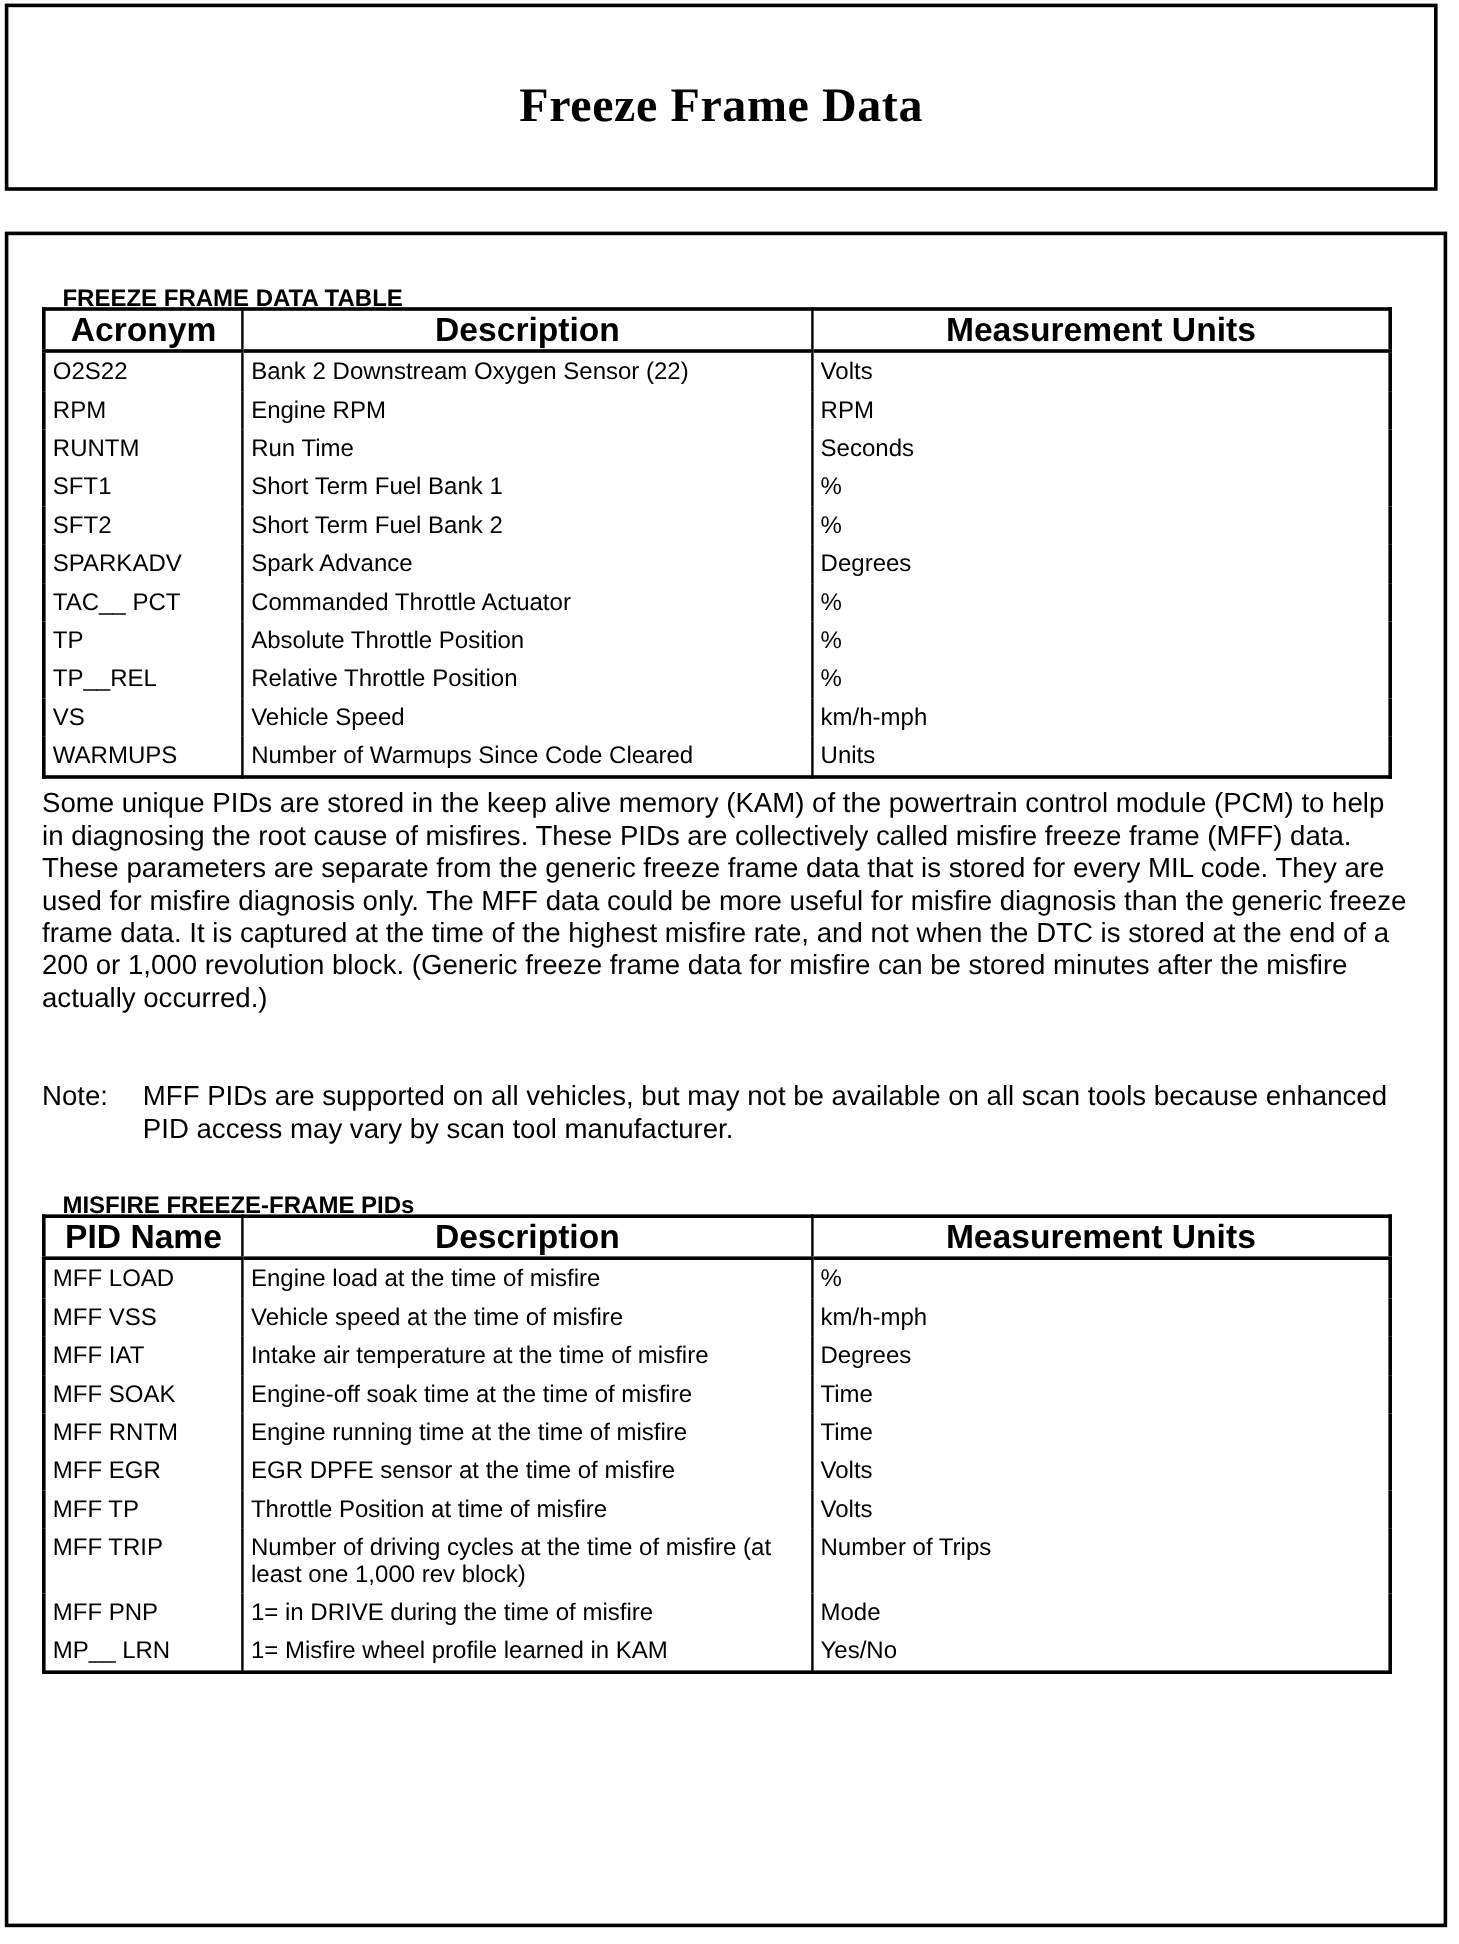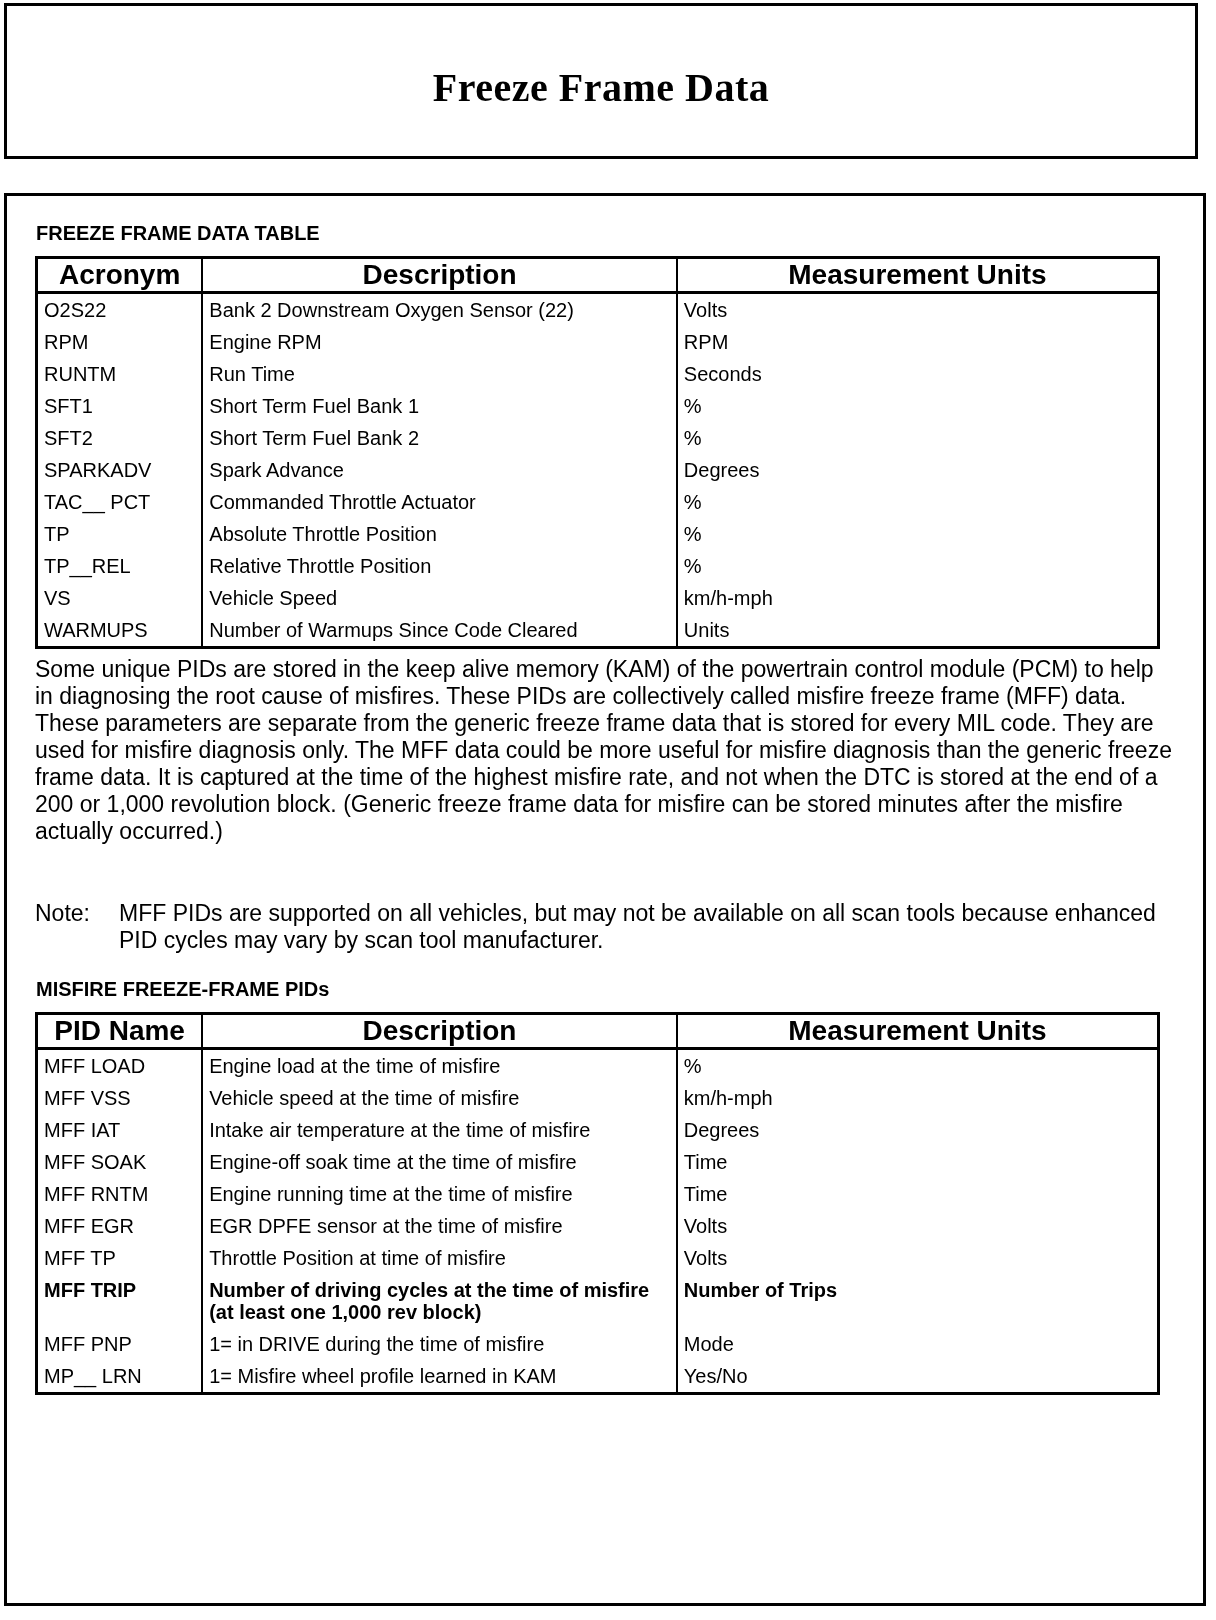--- a/index.html
+++ b/index.html
@@ -1,31 +1,31 @@
 <!DOCTYPE html>
 <html><head>
 <meta charset="utf-8">
 <style>
   html, body { margin: 0; padding: 0; background: #ffffff; }
   body { width: 1216px; height: 1620px; position: relative; overflow: hidden; color: #000; font-family: "Liberation Sans", sans-serif; }
   .title-box { position: absolute; left: 4px; top: 3px; width: 1188px; height: 150px; border: 3px solid #000; }
   .title-box h1 { margin: 4px; position: absolute; left: 0; right: 0; top: 54px; text-align: center; font-family: "Liberation Serif", serif; font-weight: bold; font-size: 40px; letter-spacing: 0.5px; }
   .body-box { position: absolute; left: 4px; top: 193px; width: 1196px; height: 1407px; border: 3px solid #000; }
-  .section-heading { position: absolute; left: 29px; margin: 0; font-family: "Liberation Sans", sans-serif; font-weight: bold; font-size: 20px; }
+  .section-heading { position: absolute; left: 29px; margin: 16px; font-family: "Liberation Sans", sans-serif; font-weight: bold; font-size: 20px; }
   table.data { position: absolute; left: 28px; width: 1125px; border-collapse: collapse; border: 3px solid #000; font-size: 20px; }
   table.data th { font-weight: bold; text-align: center; border-bottom: 3px solid #000; border-right: 2px solid #000; padding: 0; height: 30px; font-size: 28px; }
   table.data td { border-right: 2px solid #000; padding: 0 0 0 6px; vertical-align: top; line-height: 22px; }
   table.data th:last-child, table.data td:last-child { border-right: none; }
   table.data col.c1 { width: 166px; }
   table.data col.c2 { width: 476px; }
   table.data col.c3 { width: 483px; }
   table.t1 td { height: 32px; line-height: 32px; }
   table.t1 tbody tr:first-child td { padding-top: 0; }
   table.t2 td { height: 32px; line-height: 32px; }
-  table.t2 td.multi { line-height: 22px; padding-top: 5px; height: 49px; font-weight: bold; }
+  table.t2 td.multi { line-height: 22px; padding-top: 5px; height: 49px; }
   .paragraph { position: absolute; left: 28px; width: 1140px; margin: 0; font-size: 23px; line-height: 27px; }
   .note { position: absolute; left: 28px; width: 1140px; margin: 0; font-size: 23px; line-height: 27px; display: flex; }
   .note-label { width: 84px; flex: 0 0 84px; }
   .note-text { flex: 1; }
 </style>
 </head>
 <body>
 
 <div class="title-box">
   <h1>Freeze Frame Data</h1>
@@ -104,21 +104,21 @@
           <td>Number of Warmups Since Code Cleared</td>
           <td>Units</td>
         </tr>
     </tbody>
   </table>
 
   <p class="paragraph" style="top:460px;">Some unique PIDs are stored in the keep alive memory (KAM) of the powertrain control module (PCM) to help in diagnosing the root cause of misfires. These PIDs are collectively called misfire freeze frame (MFF) data. These parameters are separate from the generic freeze frame data that is stored for every MIL code. They are used for misfire diagnosis only. The MFF data could be more useful for misfire diagnosis than the generic freeze frame data. It is captured at the time of the highest misfire rate, and not when the DTC is stored at the end of a 200 or 1,000 revolution block. (Generic freeze frame data for misfire can be stored minutes after the misfire actually occurred.)</p>
 
   <div class="note" style="top:704px;">
     <span class="note-label">Note:</span>
-    <span class="note-text">MFF PIDs are supported on all vehicles, but may not be available on all scan tools because enhanced PID cycles may vary by scan tool manufacturer.</span>
+    <span class="note-text">MFF PIDs are supported on all vehicles, but may not be available on all scan tools because enhanced PID access may vary by scan tool manufacturer.</span>
   </div>
 
   <h2 class="section-heading" style="top:782px;">MISFIRE FREEZE-FRAME PIDs</h2>
 
   <table class="data t2" style="top:816px;">
     <colgroup>
         <col class="c1">
         <col class="c2">
         <col class="c3">
       </colgroup>

